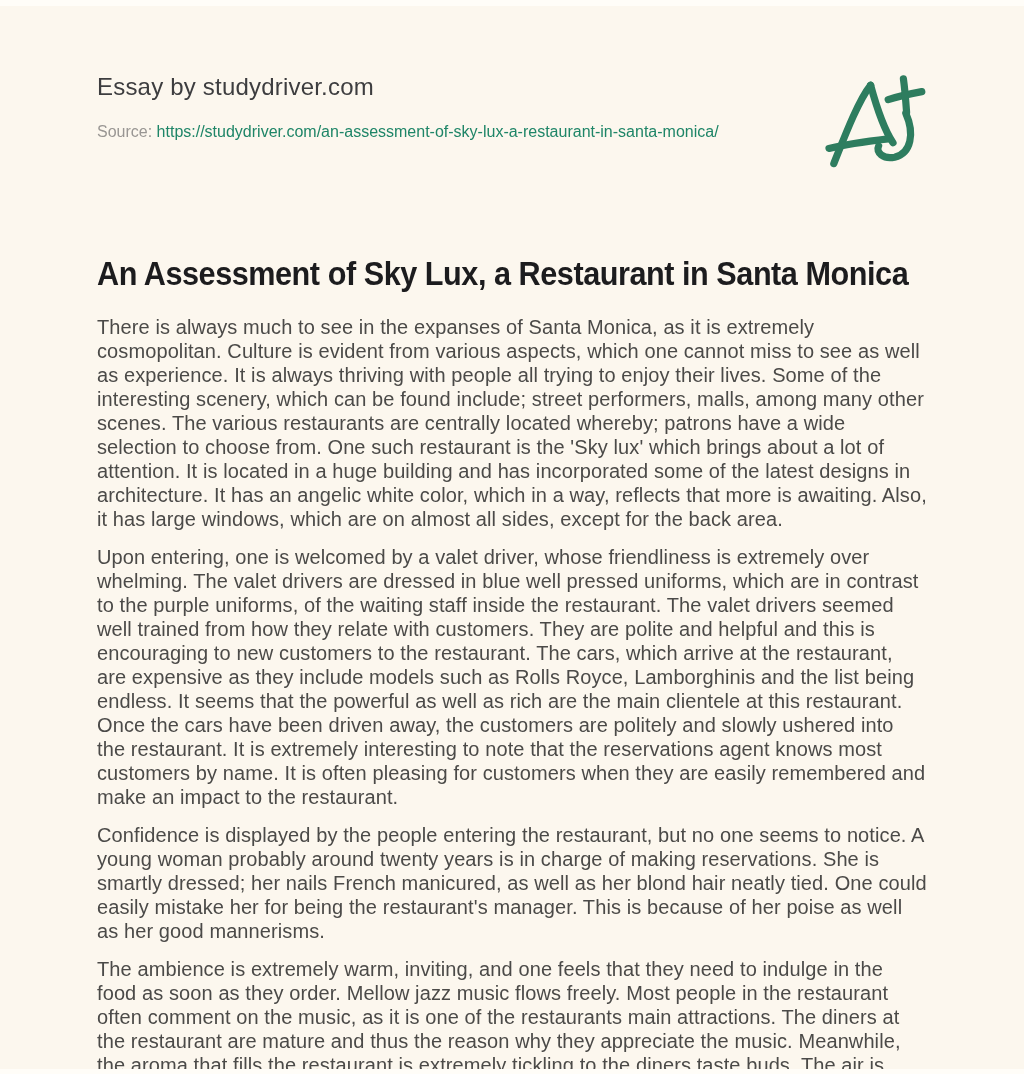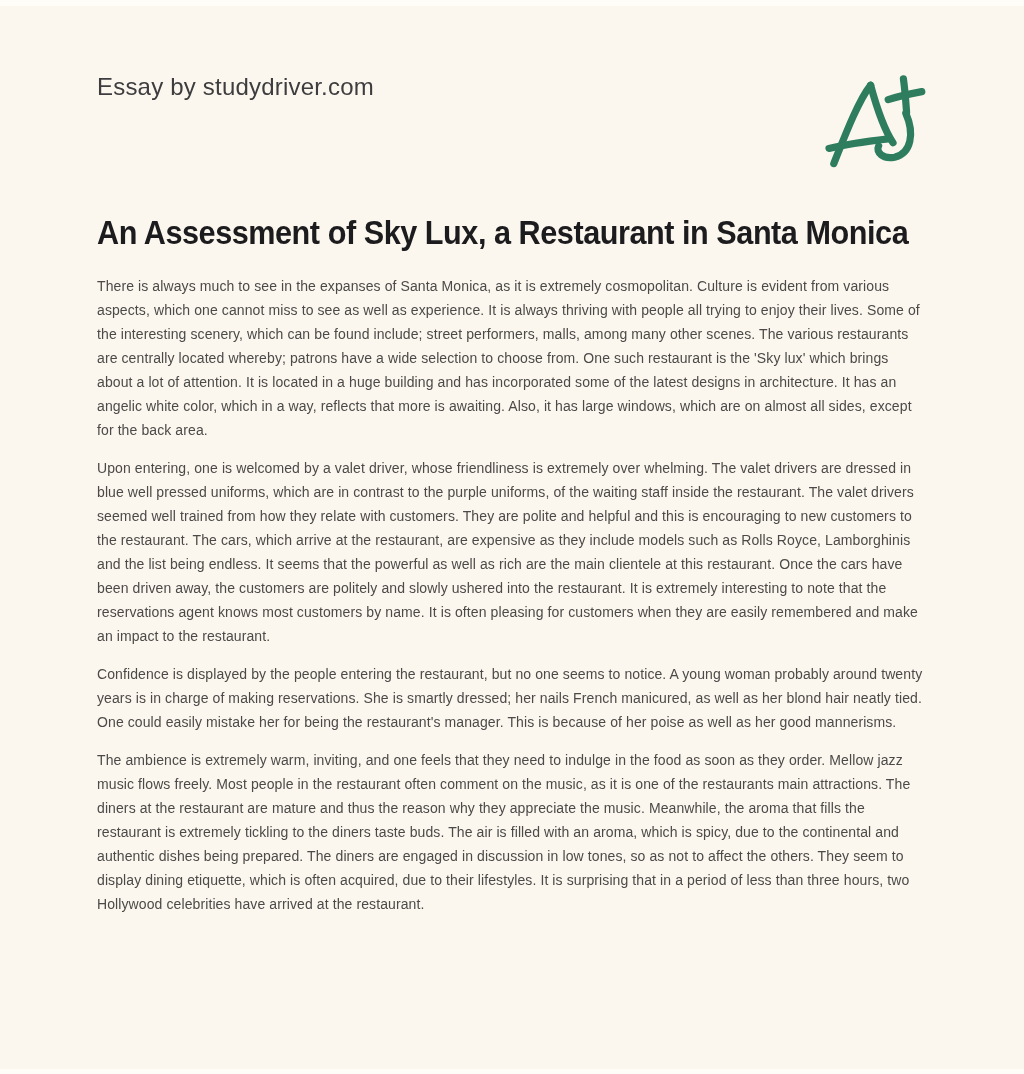--- a/index.html
+++ b/index.html
@@ -68,21 +68,21 @@
     color: #1c1c1e;
     line-height: 40px;
     letter-spacing: -0.5px;
     transform: scaleX(0.9);
     transform-origin: left center;
     white-space: nowrap;
     display: inline-block;
   }
 
   .essay p {
-    font-size: 14px;
+    font-size: 20px;
     line-height: 24px;
     color: #4b4a48;
     margin-bottom: 14px;
     letter-spacing: 0.1px;
   }
 </style>
 </head>
 <body>
 
 <div class="page">
@@ -103,20 +103,24 @@
 
         <path d="M103,6 C105,20 106,34 107,48"></path>
       </g>
     </svg>
   </div>
 
   <div class="content">
 
     <div class="byline">Essay by studydriver.com</div>
 
+    <div class="source-line">
+      <span class="source-label">Source:</span>
+      <a class="source-link">https://studydriver.com/an-assessment-of-sky-lux-a-restaurant-in-santa-monica/</a>
+    </div>
 
     <h1 class="doc-title">An Assessment of Sky Lux, a Restaurant in Santa Monica</h1>
 
     <div class="essay">
       <p>There is always much to see in the expanses of Santa Monica, as it is extremely cosmopolitan. Culture is evident from various aspects, which one cannot miss to see as well as experience. It is always thriving with people all trying to enjoy their lives. Some of the interesting scenery, which can be found include; street performers, malls, among many other scenes. The various restaurants are centrally located whereby; patrons have a wide selection to choose from. One such restaurant is the 'Sky lux' which brings about a lot of attention. It is located in a huge building and has incorporated some of the latest designs in architecture. It has an angelic white color, which in a way, reflects that more is awaiting. Also, it has large windows, which are on almost all sides, except for the back area.</p>
       <p>Upon entering, one is welcomed by a valet driver, whose friendliness is extremely over whelming. The valet drivers are dressed in blue well pressed uniforms, which are in contrast to the purple uniforms, of the waiting staff inside the restaurant. The valet drivers seemed well trained from how they relate with customers. They are polite and helpful and this is encouraging to new customers to the restaurant. The cars, which arrive at the restaurant, are expensive as they include models such as Rolls Royce, Lamborghinis and the list being endless. It seems that the powerful as well as rich are the main clientele at this restaurant. Once the cars have been driven away, the customers are politely and slowly ushered into the restaurant. It is extremely interesting to note that the reservations agent knows most customers by name. It is often pleasing for customers when they are easily remembered and make an impact to the restaurant.</p>
       <p>Confidence is displayed by the people entering the restaurant, but no one seems to notice. A young woman probably around twenty years is in charge of making reservations. She is smartly dressed; her nails French manicured, as well as her blond hair neatly tied. One could easily mistake her for being the restaurant's manager. This is because of her poise as well as her good mannerisms.</p>
       <p>The ambience is extremely warm, inviting, and one feels that they need to indulge in the food as soon as they order. Mellow jazz music flows freely. Most people in the restaurant often comment on the music, as it is one of the restaurants main attractions. The diners at the restaurant are mature and thus the reason why they appreciate the music. Meanwhile, the aroma that fills the restaurant is extremely tickling to the diners taste buds. The air is filled with an aroma, which is spicy, due to the continental and authentic dishes being prepared. The diners are engaged in discussion in low tones, so as not to affect the others. They seem to display dining etiquette, which is often acquired, due to their lifestyles. It is surprising that in a period of less than three hours, two Hollywood celebrities have arrived at the restaurant.</p>
     </div>
 

